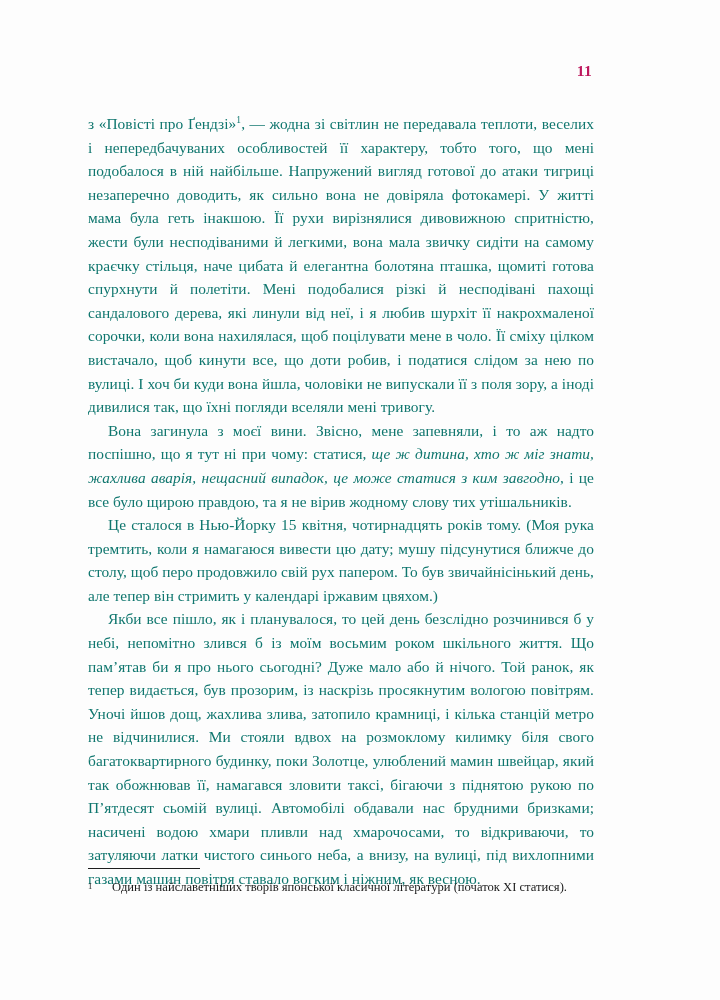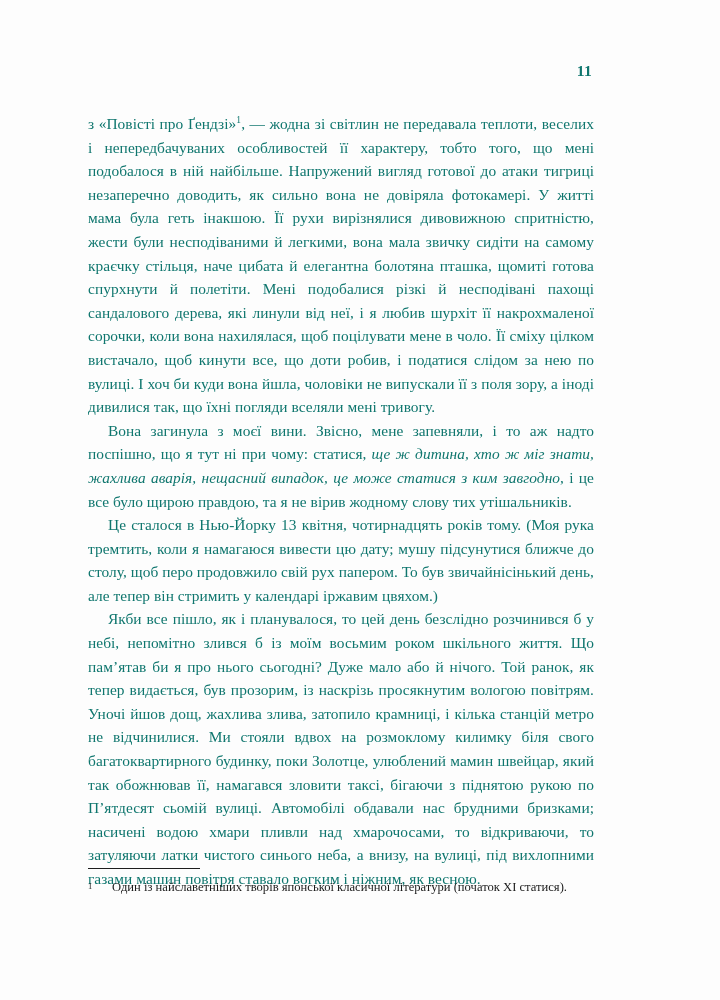--- a/index.html
+++ b/index.html
@@ -18,21 +18,21 @@
   }
   .folio {
     position: absolute;
     top: 62px;
     left: 88px;
     width: 504px;
     text-align: right;
     font-size: 15.5px;
     font-weight: 700;
     letter-spacing: 0.3px;
-    color: #0f766e;
+    color: #be185d;
   }
   .textblock {
     position: absolute;
     top: 112px;
     left: 88px;
     width: 506px;
   }
   p.para {
     margin: 0;
     font-size: 15.4px;
@@ -86,21 +86,21 @@
 </head>
 <body>
 
 <div class="page">
 
   <div class="folio">11</div>
 
   <div class="textblock" id="textblock">
       <p class="para noindent"><span>з «Повісті про Ґендзі»</span><sup class="fnmark">1</sup><span>, — жодна зі світлин не передавала теплоти, веселих і непередбачуваних особливостей її характеру, тобто того, що мені подобалося в ній найбільше. Напружений вигляд готової до атаки тигриці незаперечно доводить, як сильно вона не довіряла фотокамері. У житті мама була геть інакшою. Її рухи вирізнялися дивовижною спритністю, жести були несподіваними й легкими, вона мала звичку сидіти на самому краєчку стільця, наче цибата й елегантна болотяна пташка, щомиті готова спурхнути й полетіти. Мені подобалися різкі й несподівані пахощі сандалового дерева, які линули від неї, і я любив шурхіт її накрохмаленої сорочки, коли вона нахилялася, щоб поцілувати мене в чоло. Її сміху цілком вистачало, щоб кинути все, що доти робив, і податися слідом за нею по вулиці. І хоч би куди вона йшла, чоловіки не випускали її з поля зору, а іноді дивилися так, що їхні погляди вселяли мені тривогу.</span></p>
       <p class="para"><span>Вона загинула з моєї вини. Звісно, мене запевняли, і то аж надто поспішно, що я тут ні при чому: статися, </span><em>ще ж дитина, хто ж міг знати, жахлива аварія, нещасний випадок, це може статися з ким завгодно</em><span>, і це все було щирою правдою, та я не вірив жодному слову тих утішальників.</span></p>
-      <p class="para"><span>Це сталося в Нью-Йорку 13 квітня, чотирнадцять років тому. (Моя рука тремтить, коли я намагаюся вивести цю дату; мушу підсунутися ближче до столу, щоб перо продовжило свій рух папером. То був звичайнісінький день, але тепер він стримить у календарі іржавим цвяхом.)</span></p>
+      <p class="para"><span>Це сталося в Нью-Йорку 15 квітня, чотирнадцять років тому. (Моя рука тремтить, коли я намагаюся вивести цю дату; мушу підсунутися ближче до столу, щоб перо продовжило свій рух папером. То був звичайнісінький день, але тепер він стримить у календарі іржавим цвяхом.)</span></p>
       <p class="para"><span>Якби все пішло, як і планувалося, то цей день безслідно розчинився б у небі, непомітно злився б із моїм восьмим роком шкільного життя. Що пам’ятав би я про нього сьогодні? Дуже мало або й нічого. Той ранок, як тепер видається, був прозорим, із наскрізь просякнутим вологою повітрям. Уночі йшов дощ, жахлива злива, затопило крамниці, і кілька станцій метро не відчинилися. Ми стояли вдвох на розмоклому килимку біля свого багатоквартирного будинку, поки Золотце, улюблений мамин швейцар, який так обожнював її, намагався зловити таксі, бігаючи з піднятою рукою по П’ятдесят сьомій вулиці. Автомобілі обдавали нас брудними бризками; насичені водою хмари пливли над хмарочосами, то відкриваючи, то затуляючи латки чистого синього неба, а внизу, на вулиці, під вихлопними газами машин повітря ставало вогким і ніжним, як весною.</span></p>
     </div>
 
   <div class="footnote-zone">
     <div class="footnote-rule"></div>
     <div id="footnotes">
         <div class="footnote"><span class="fn-num">1</span><span>Один із найславетніших творів японської класичної літератури (початок XI статися).</span></div>
       </div>
   </div>
 

